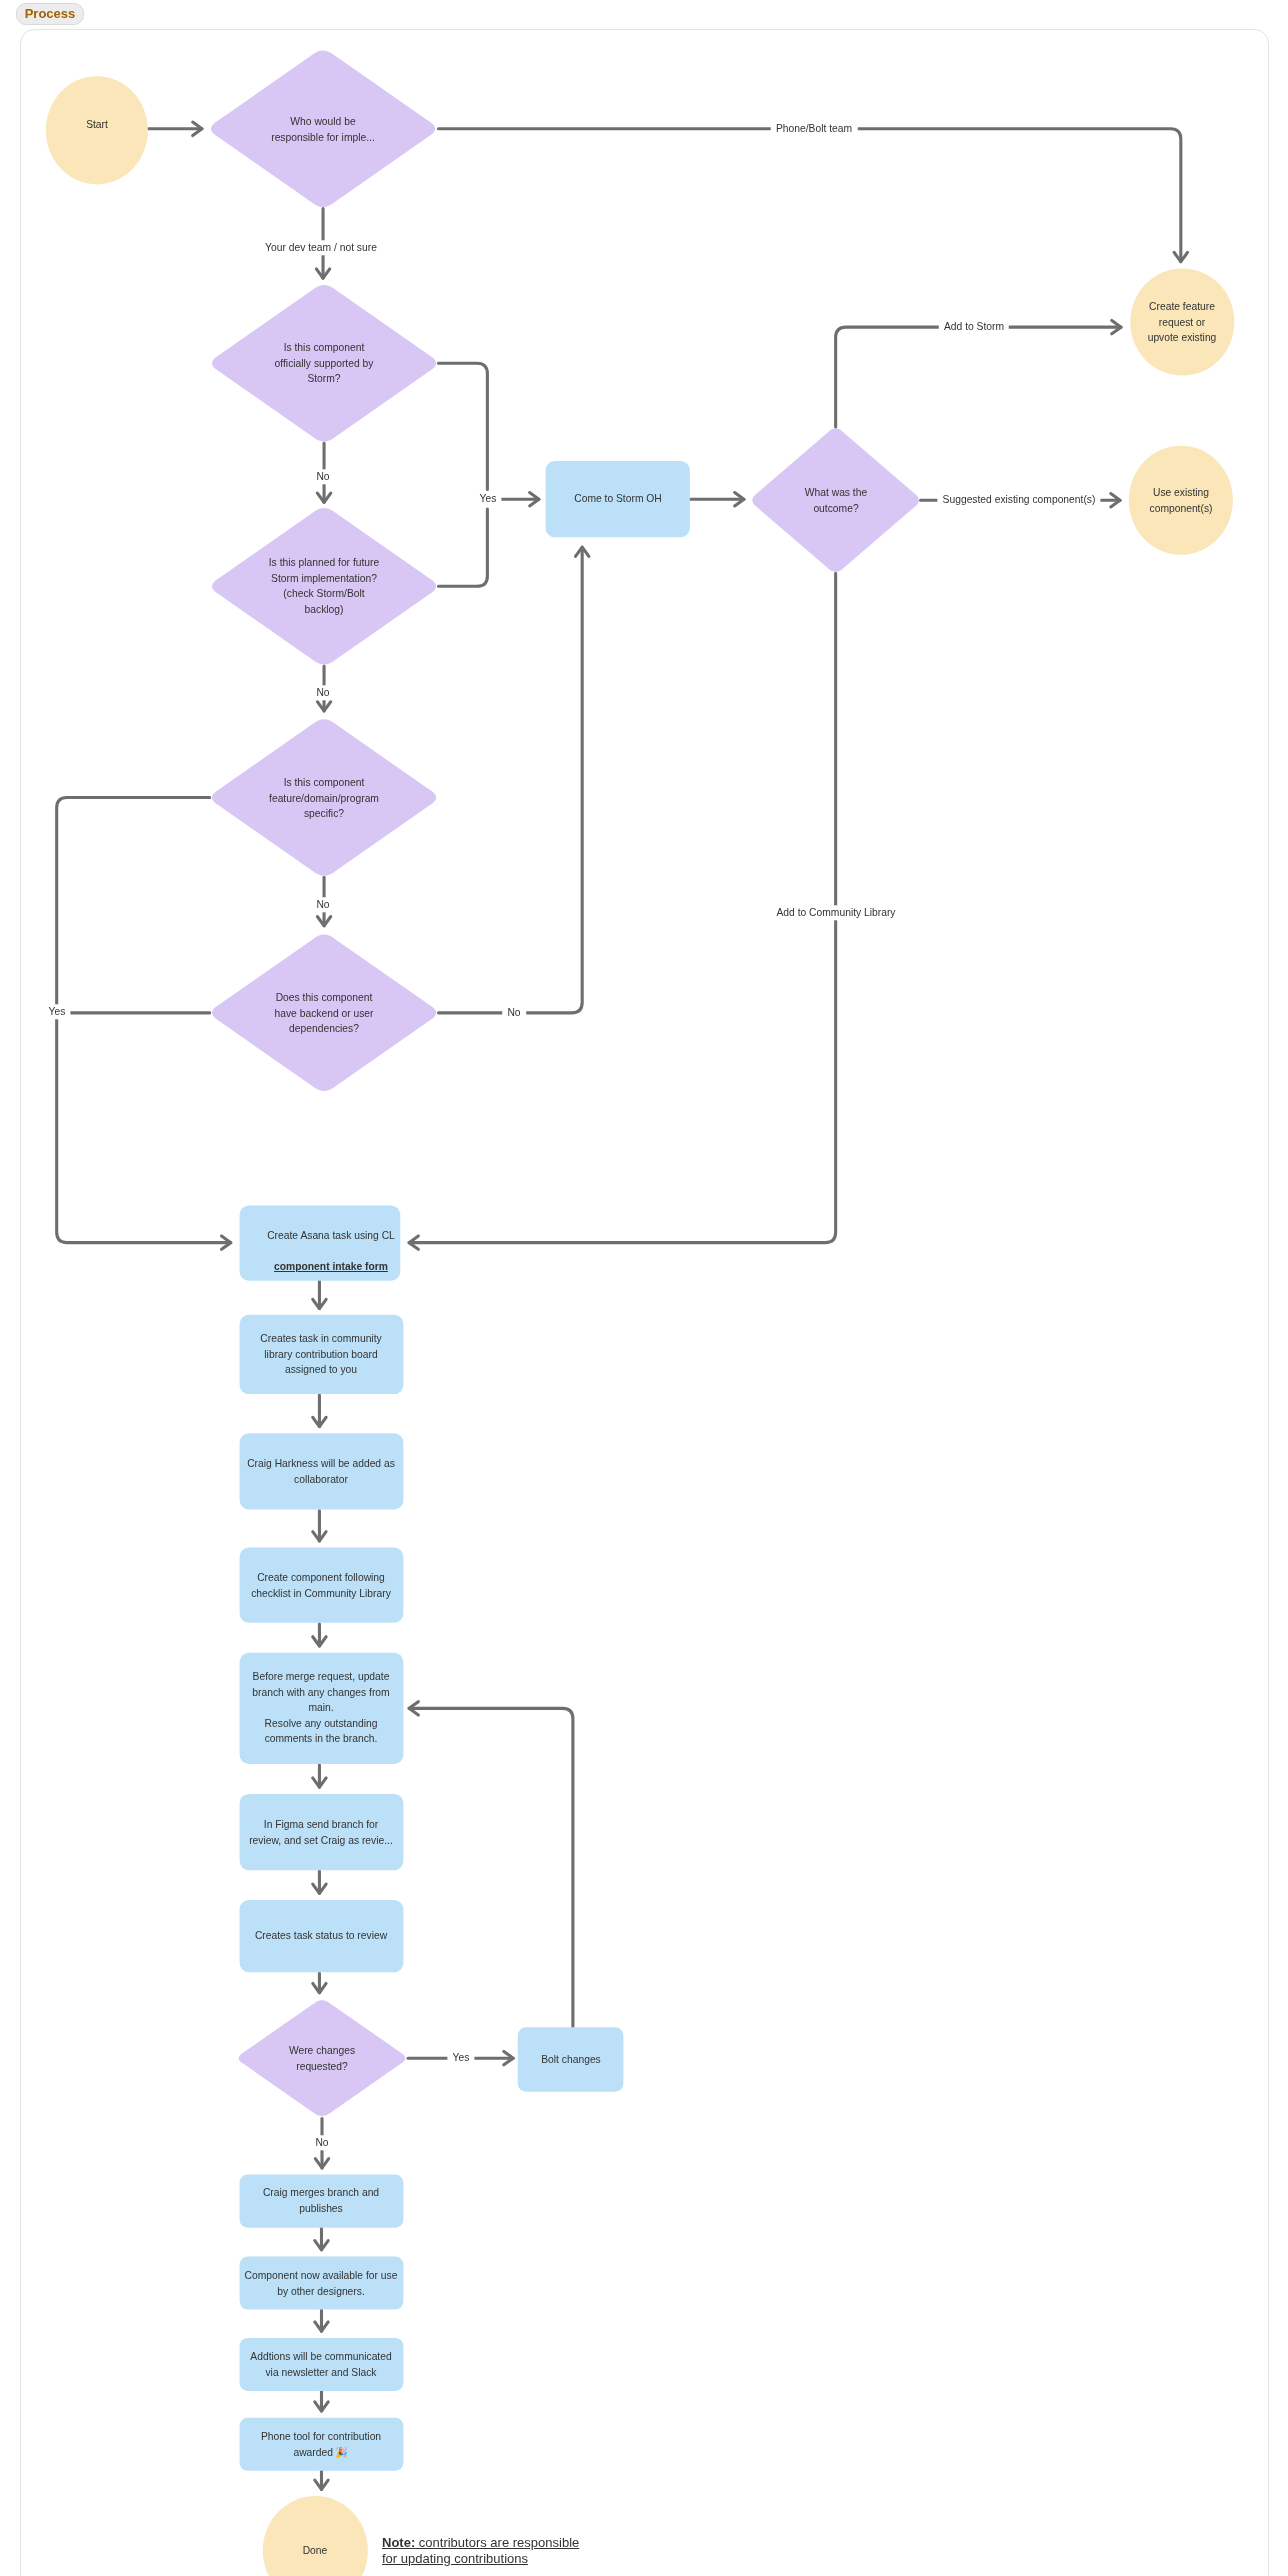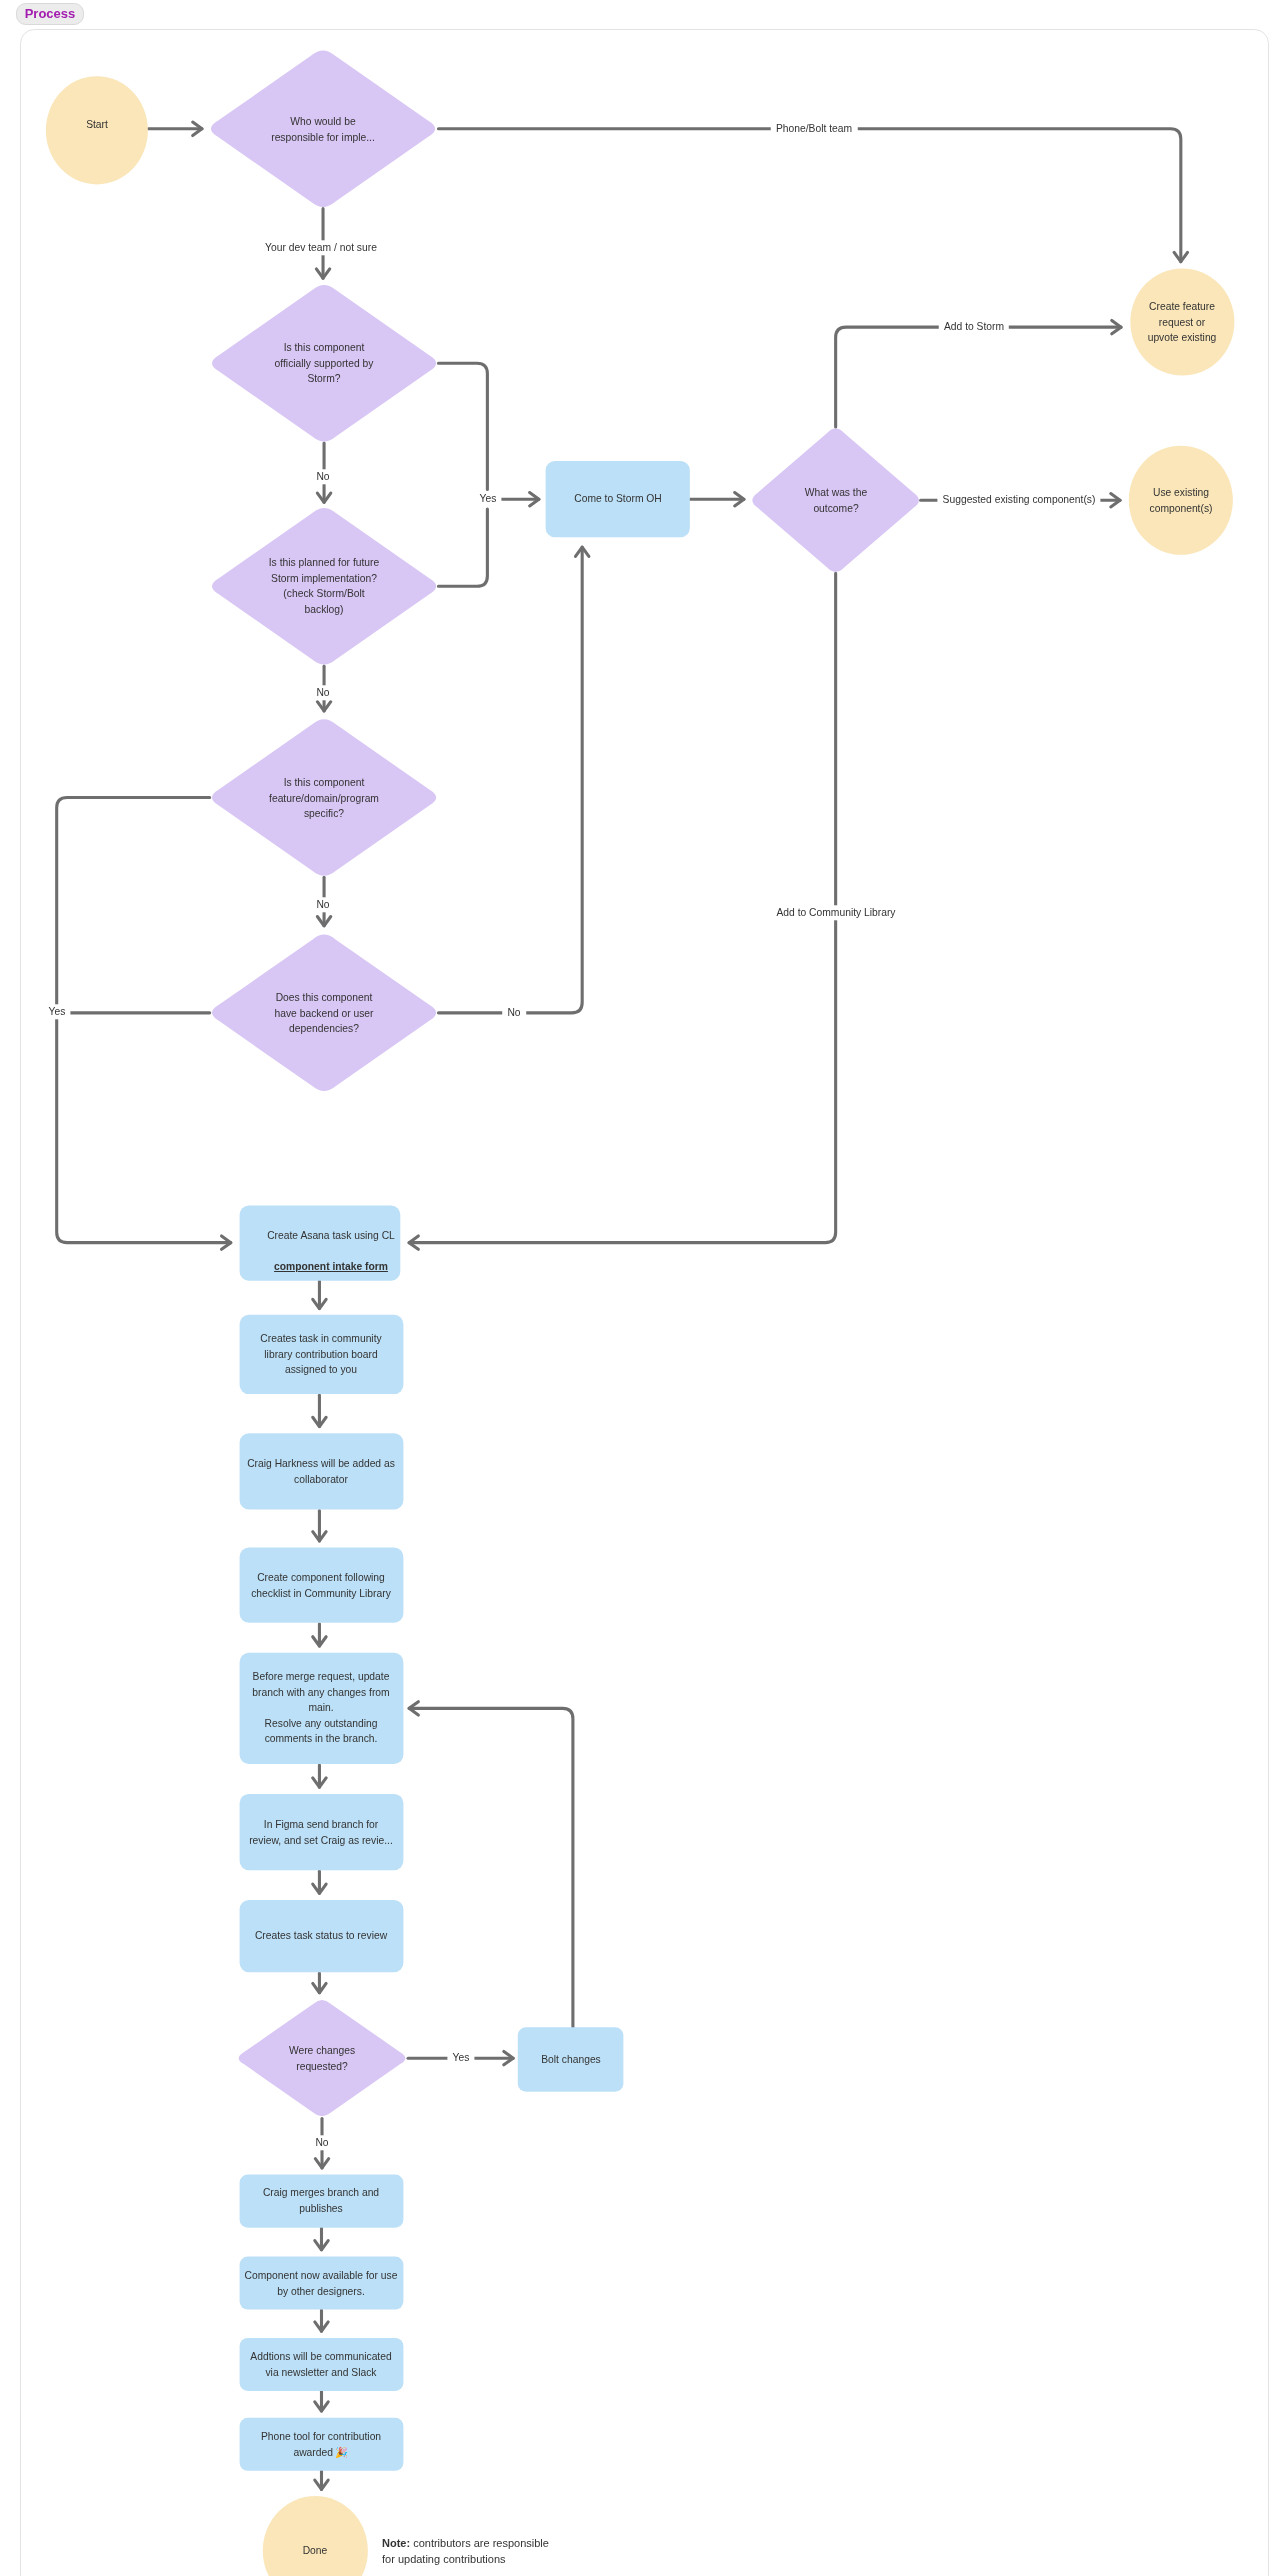--- a/index.html
+++ b/index.html
@@ -1,30 +1,30 @@
 <!DOCTYPE html>
 <html style="font-size:8.2px"><head>
 <meta charset="utf-8">
 <style>
   html,body{margin:0;padding:0;background:#ffffff;}
   #stage{position:relative;width:1288px;height:2663px;background:#ffffff;
          font-family:"Liberation Sans","DejaVu Sans",sans-serif;color:#333;}
   #canvas{position:absolute;left:20px;top:29px;width:1247px;height:2614px;
           background:#ffffff;border:1px solid #E3E3E3;border-radius:14.4px;}
   #badge{position:absolute;left:15.5px;top:2.6px;padding:2.6px 8.2px;background:#ECECEC;
-         border:1px solid #D9D9D9;border-radius:9.8px;font-size:13px;font-weight:600;color:#a21caf;}
+         border:1px solid #D9D9D9;border-radius:9.8px;font-size:13px;font-weight:600;color:#a16207;}
   svg.layer{position:absolute;left:0;top:0;width:1288px;height:2663px;}
   symbol{overflow:visible;}
   .node-text{position:absolute;transform:translate(-50%,-50%);text-align:center;
              white-space:pre-line;font-size:10.3px;line-height:15.5px;color:#333;}
   .edge-label{position:absolute;transform:translate(-50%,-50%);background:#ffffff;
               padding:0.5px 5.2px;font-size:10.3px;line-height:14.4px;color:#333;white-space:nowrap;}
   .link-line{text-decoration:underline;font-weight:bold;}
   #note{position:absolute;left:382px;top:2551px;transform:translateY(-50%);
-        white-space:pre-line;font-size:11px;line-height:16px;text-align:left;color:#333;}
+        white-space:pre-line;font-size:13px;line-height:16px;text-align:left;color:#333;text-decoration:underline;}
   #note .b{font-weight:bold;}
 </style>
 </head>
 <body>
 
 <div id="stage">
 
   <div id="badge">Process</div>
   <div id="canvas"></div>
 

